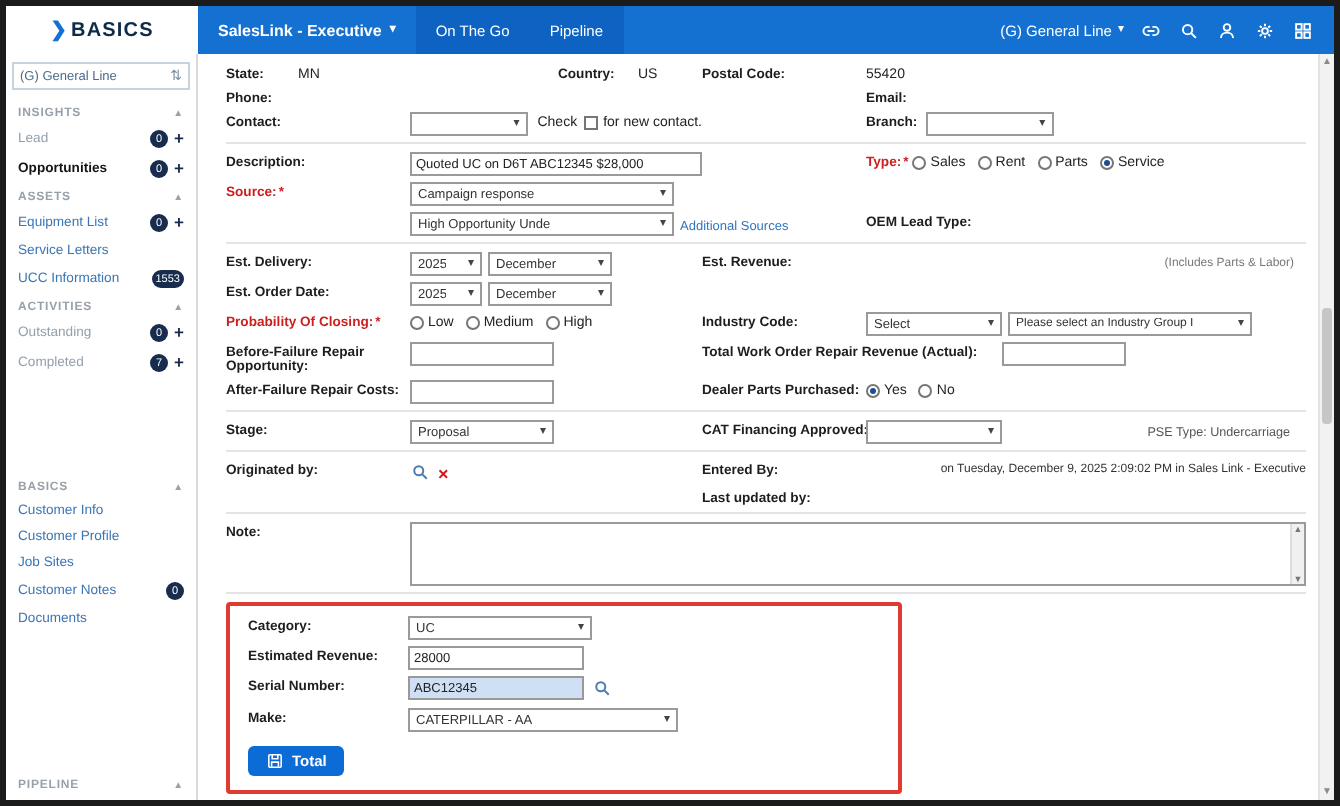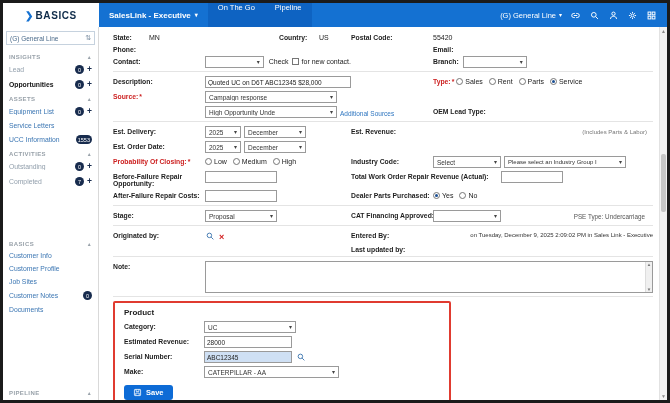--- a/index.html
+++ b/index.html
@@ -7,21 +7,21 @@
   .app { width:670px; height:403px; border:3px solid #1b1b1b; display:flex; flex-direction:column; overflow:hidden; background:#fff; }
 
   
   .topbar { height:24px; background:#1471d2; display:flex; align-items:stretch; flex-shrink:0; }
   .logo-box { width:96px; background:#fff; display:flex; align-items:center; justify-content:center; gap:2px; flex-shrink:0; }
   .logo-chev { color:#1471d2; font-weight:bold; font-size:10px; }
   .logo-text { color:#0e2b49; font-weight:bold; font-size:10px; letter-spacing:0.6px; }
   .app-sel { display:flex; align-items:center; gap:4px; color:#fff; font-size:8px; font-weight:bold; padding:0 10px;justify-content:center; }
   .caret { font-size:6px; line-height:1; }
   .topnav { display:flex; align-items:stretch; background:#0e63c2; }
-  .topnav-item { display:flex; padding:0 10px; color:#fff; font-size:7.5px; }
+  .topnav-item { display:flex; align-items:center; padding:0 10px; color:#fff; font-size:7.5px; }
   .top-right { margin-left:auto; display:flex; align-items:center; gap:8px; padding-right:10px; color:#fff; }
   .line-sel { font-size:7.5px; display:flex; align-items:center; gap:3px; }
   .ticon { width:11px; height:11px; display:flex; align-items:center; justify-content:center; }
   .ticon svg { width:11px; height:11px; stroke:#fff; fill:none; stroke-width:1.4; }
 
   
   .bodyrow { flex:1; display:flex; min-height:0; }
 
   
   .sidebar { width:96px; border-right:1px solid #d9d9d9; display:flex; flex-direction:column; padding:3px 0 2px; overflow:hidden; flex-shrink:0; background:#fff; }
@@ -462,21 +462,20 @@
           <div class="note-sb">
               <span>▲</span>
               <span>▼</span>
             </div>
         </div>
       </div>
 
       <div class="hr"></div>
 
       <div class="product-box">
-        <div class="product-title">Product</div>
         <div class="prow">
           <span class="plbl">Category:</span>
           <div class="sel w92">
               <span class="sel-txt">UC</span>
               <span class="caret">▾</span>
             </div>
         </div>
         <div class="prow">
           <span class="plbl">Estimated Revenue:</span>
           <input class="inp w88" value="28000" style="">
@@ -494,21 +493,21 @@
           <div class="sel w135">
               <span class="sel-txt">CATERPILLAR - AA</span>
               <span class="caret">▾</span>
             </div>
         </div>
         <div class="save-btn">
           <svg viewBox="0 0 16 16">
               <rect x="2.5" y="2.5" width="11" height="11" rx="1"></rect>
               <path d="M5.5 2.5v3.5h5V2.5M5 13v-4h6v4"></path>
             </svg>
-          <span>Save</span>
+          <span>Total</span>
         </div>
       </div>
 
       <div class="vscroll">
         <span>▲</span>
         <div class="vthumb"></div>
         <span>▼</span>
       </div>
 
     </div>

